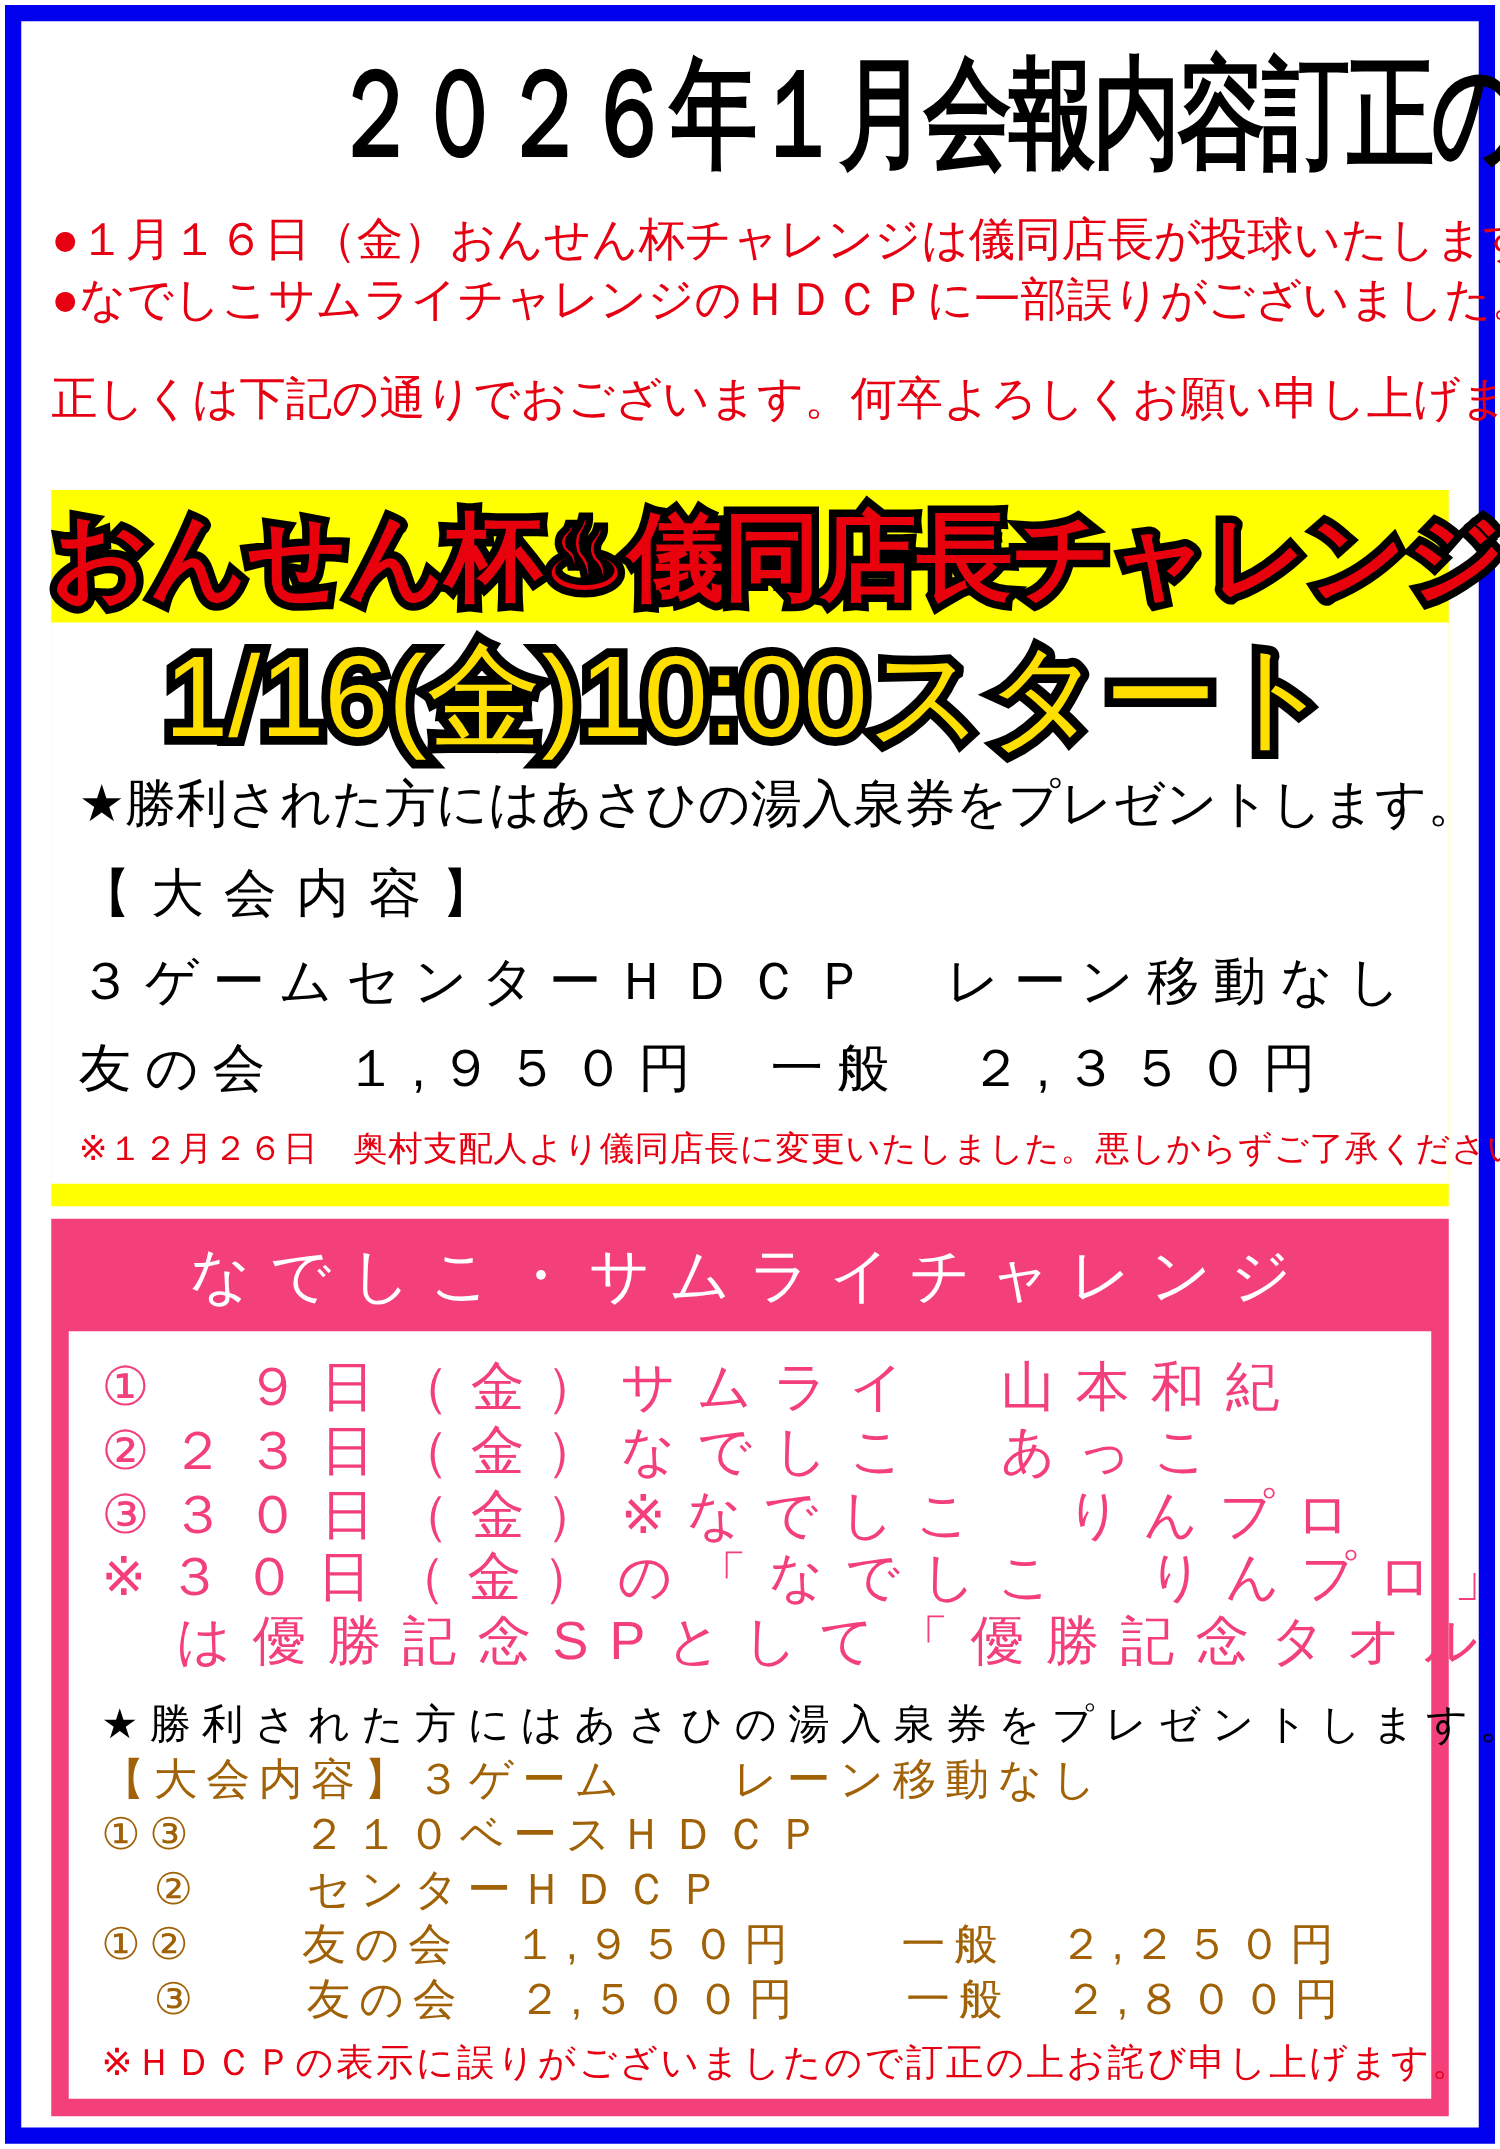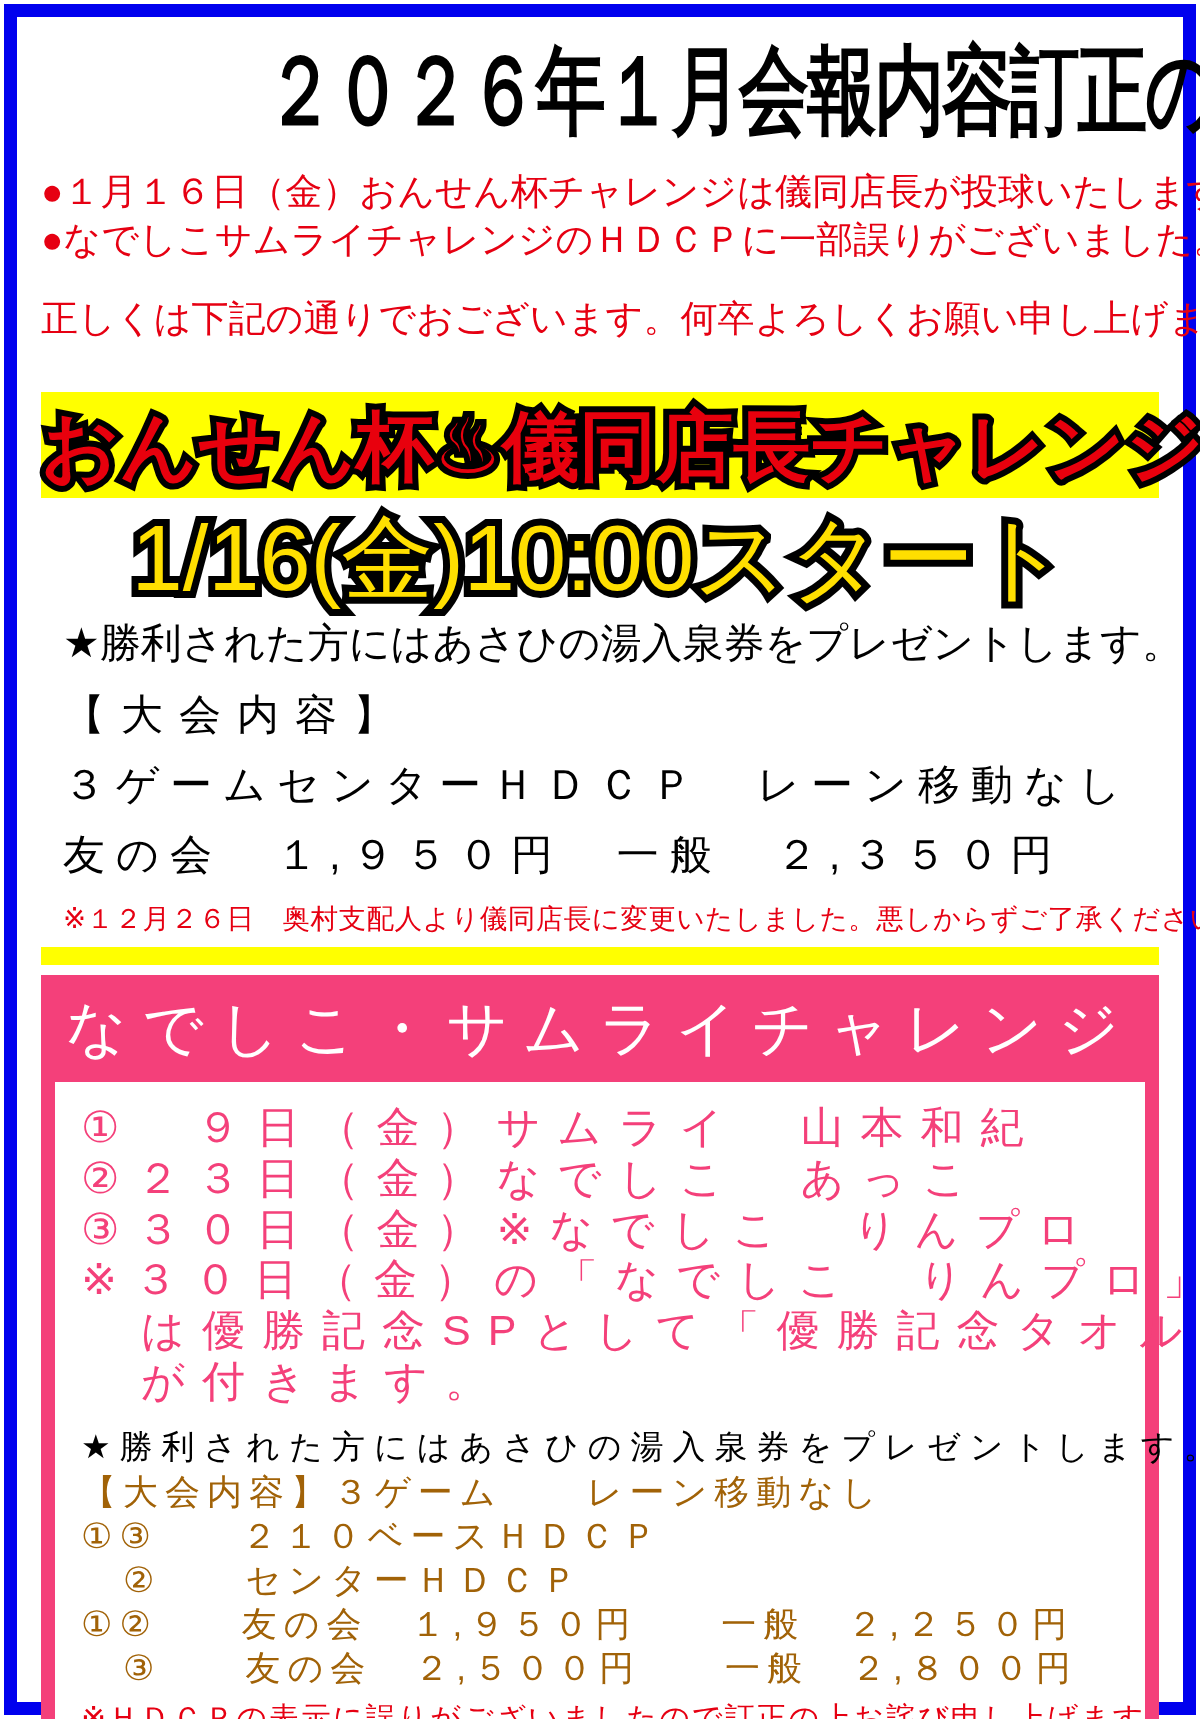--- a/index.html
+++ b/index.html
@@ -39,21 +39,21 @@
   .start-row .outline-wrap{font-size:92px;font-weight:normal}
   .start-row .outline-back{-webkit-text-stroke:14px #000}
   .start-row .outline-front{color:var(--start-yellow,#ffdf00)}
   .onsen-prize{color:#000;font-size:41px;font-weight:500;margin-top:4px;white-space:nowrap}
   .onsen-heading{color:#000;font-size:42px;letter-spacing:16px;margin-top:16px;white-space:nowrap}
   .onsen-detail{color:#000;font-size:42px;letter-spacing:11px;margin-top:14px;white-space:nowrap}
   .onsen-note{color:var(--accent-red,#e60012);font-size:27.5px;margin-top:18px;white-space:nowrap;letter-spacing:0.5px}
 
   
   .nade-box{margin-top:10px;background:var(--box-pink,#f4407a);padding:0 14px 14px}
-  .nade-header{color:#fff;font-size:60px;letter-spacing:15px;text-align:center;padding:14px 0 12px;white-space:nowrap}
+  .nade-header{color:#fff;font-size:48px;letter-spacing:15px;text-align:center;padding:14px 0 12px;white-space:nowrap}
   .nade-white{background:#fff;padding:20px 26px 8px}
   .nade-line{color:var(--box-pink,#f4407a);font-weight:normal;font-size:43px;letter-spacing:17px;line-height:1.18;white-space:nowrap}
   .nade-prize{color:#000;font-size:33px;letter-spacing:9px;margin-top:18px;white-space:nowrap}
   .nade-detail{color:#a16207;font-size:35px;letter-spacing:7px;line-height:1.26;white-space:nowrap}
   .nade-detail:first-of-type{margin-top:6px}
   .nade-note{color:var(--accent-red,#e60012);font-size:30px;letter-spacing:2px;margin-top:8px;white-space:nowrap}
 </style>
 </head>
 <body>
 
@@ -92,21 +92,20 @@
   </div>
 
   <div class="nade-box">
     <div class="nade-header">なでしこ・サムライチャレンジ</div>
     <div class="nade-white">
       <div class="nade-line">①　９日（金）サムライ　山本和紀</div>
       <div class="nade-line">②２３日（金）なでしこ　あっこ</div>
       <div class="nade-line">③３０日（金）※なでしこ　りんプロ</div>
       <div class="nade-line">※３０日（金）の「なでしこ　りんプロ」</div>
       <div class="nade-line">　は優勝記念SPとして「優勝記念タオル」</div>
-      <div class="nade-line">　が付きます。</div>
       <div class="nade-prize">★勝利された方にはあさひの湯入泉券をプレゼントします。</div>
       <div class="nade-detail">【大会内容】３ゲーム　　レーン移動なし</div>
       <div class="nade-detail">①③　　２１０ベースＨＤＣＰ</div>
       <div class="nade-detail">　②　　センターＨＤＣＰ</div>
       <div class="nade-detail">①②　　友の会　１,９５０円　　一般　２,２５０円</div>
       <div class="nade-detail">　③　　友の会　２,５００円　　一般　２,８００円</div>
       <div class="nade-note">※ＨＤＣＰの表示に誤りがございましたので訂正の上お詫び申し上げます。</div>
     </div>
   </div>
 

